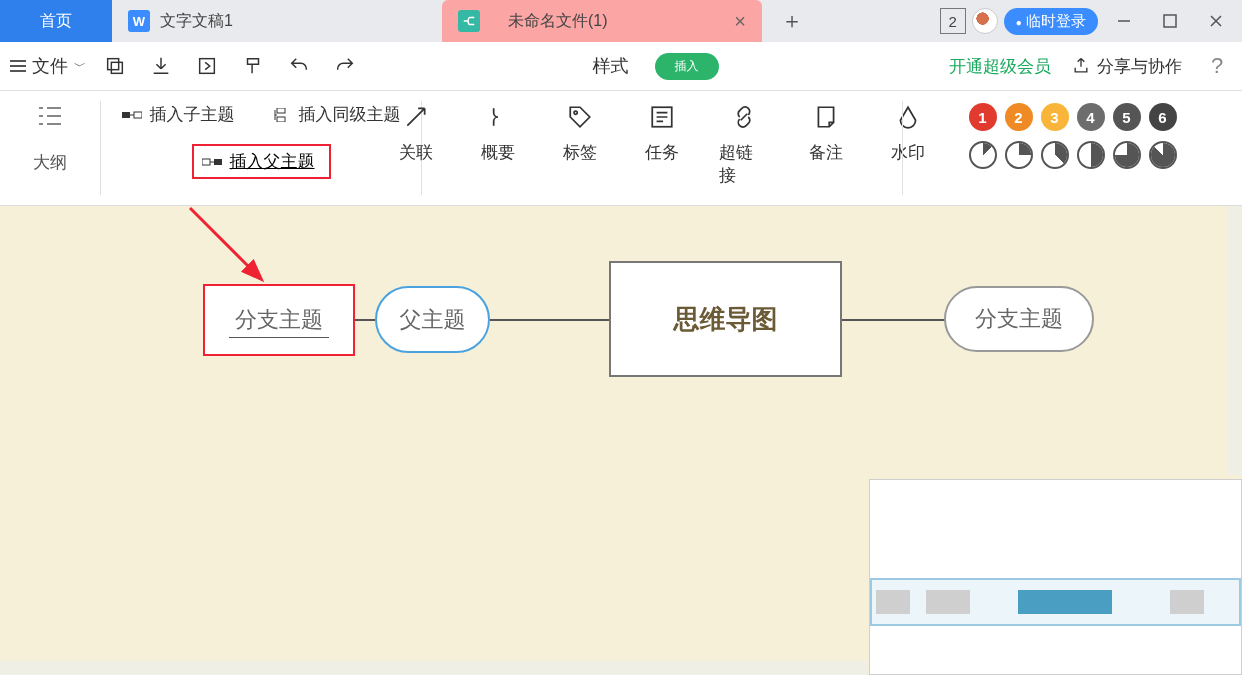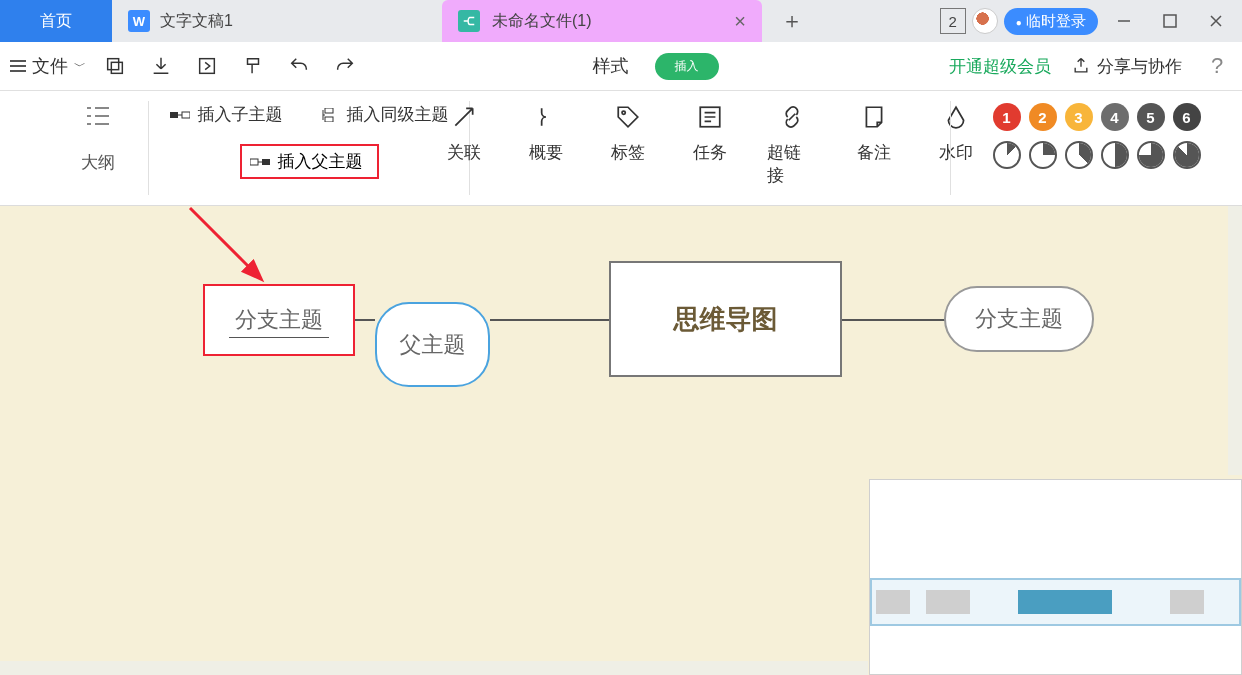--- a/index.html
+++ b/index.html
@@ -4,21 +4,21 @@
 <style>
   * { box-sizing: border-box; margin: 0; padding: 0; font-family: "Microsoft YaHei", sans-serif; }
   body { width: 1242px; height: 675px; background: #f6f0d8; overflow: hidden; position: relative; }
 
   
   .tabstrip { height: 42px; background: #e8eaed; display: flex; align-items: stretch; }
   .tab { display: flex; align-items: center; padding: 0 16px; font-size: 16px; color: #444; position: relative; }
   .tab-home { background: #2f80ed; color: #fff; width: 112px; justify-content: center; }
   .tab-doc  { width: 330px; gap: 10px; }
   .tab-doc .w-icon { width:22px; height:22px; background:#3b8cff; color:#fff; font-size:13px; font-weight:bold; display:flex; align-items:center; justify-content:center; border-radius:3px; }
-  .tab-file { background:#f0abfc; width:320px; gap:12px; border-top-left-radius:6px; border-top-right-radius:6px; }
+  .tab-file { background:#fca5a5; width:320px; gap:28px; border-top-left-radius:6px; border-top-right-radius:6px; }
   .tab-file .x-icon { width:22px; height:22px; background:#35b8a4; border-radius:3px; display:flex; align-items:center; justify-content:center; }
   .tab-file .x-icon svg { width:14px; height:14px; fill:#fff; }
   .tab-file .close { margin-left:auto; font-size:20px; color:#666; }
   .tab-plus { width:60px; display:flex; align-items:center; justify-content:center; font-size:22px; color:#555; }
   .tabstrip-right { margin-left:auto; display:flex; align-items:center; gap:6px; padding-right:6px; }
   .badge-2 { width:26px; height:26px; border:1.5px solid #777; display:flex; align-items:center; justify-content:center; font-size:15px; color:#444; }
   .avatar { width:26px; height:26px; border-radius:50%; background:radial-gradient(circle at 40% 40%, #d7714d 0 30%, #fff 31% 100%); border:1px solid #ccc;}
   .login-pill { background:#3b8cff; color:#fff; font-size:15px; padding:4px 12px; border-radius:14px; }
   .win-btn { width:40px; height:40px; display:flex; align-items:center; justify-content:center; color:#555; }
   .win-btn svg{width:16px;height:16px;stroke:#555;stroke-width:1.5;fill:none;}
@@ -38,30 +38,30 @@
   .menu-right { display:flex; align-items:center; gap:20px; }
   .vip { color:#19a95c; font-size:17px;}
   .share { display:flex; align-items:center; gap:6px; color:#333; font-size:17px;}
   .help { font-size:22px; color:#888; width:30px; text-align:center;}
 
   
   .ribbon { height:116px; background:#fff; display:flex; border-top:1px solid #e0e0e0; border-bottom:1px solid #dcdcdc; }
   .ribbon > .grp { display:flex; flex-direction:column; align-items:center; justify-content:flex-start; padding:12px 8px 0; }
   .sep { width:1px; background:#e0e0e0; margin:10px 0; }
 
-  .grp-outline { width:100px;margin-left:48px; }
+  .grp-outline { width:100px; }
   .grp-outline .ic { width:30px; height:26px; display:flex; align-items:center; justify-content:center;}
   .grp-outline .ic svg{width:26px;height:22px;stroke:#888;fill:none;stroke-width:2;}
   .grp-outline .lbl { font-size:17px; color:#555; margin-top:22px;}
 
   .grp-topics { width:320px; align-items:flex-start; padding-left:20px; padding-top:16px;}
   .topic-row { display:flex; gap:36px; }
   .topic-btn { display:flex; align-items:center; gap:8px; font-size:17px; color:#333; }
   .topic-btn svg{width:20px;height:14px;}
-  .parent-btn-box { margin-top:18px; border:2px solid #e23; padding:4px 14px 4px 8px; display:inline-flex; align-items:center; gap:8px; font-size:17px;}
+  .parent-btn-box { margin-top:18px; border:2px solid #e23; padding:4px 14px 4px 8px; display:inline-flex; align-items:center; gap:8px; font-size:17px;text-decoration:underline;}
   .parent-btn-box svg{width:20px;height:14px;}
 
   .grp-tools { width:480px; padding-top:18px; }
   .tools-row { display:flex; gap:32px; }
   .tool { display:flex; flex-direction:column; align-items:center; gap:10px; font-size:17px; color:#333; width:50px;}
   .tool .ic{height:28px;display:flex;align-items:center;justify-content:center;}
   .tool svg{width:28px;height:26px;stroke:#333;fill:none;stroke-width:1.6;}
 
   .grp-marks { flex:1; padding-top:16px; align-items:flex-start; padding-left:6px;}
   .marks-row { display:flex; gap:8px; }
@@ -75,21 +75,21 @@
   .p37::after{background:conic-gradient(#555 0 135deg, transparent 0);} 
   .p50::after{background:conic-gradient(#555 0 180deg, transparent 0);} 
   .p75::after{background:conic-gradient(#555 0 270deg, transparent 0);} 
   .p87::after{background:conic-gradient(#555 0 315deg, transparent 0);} 
 
   
   .canvas { position:absolute; left:0; right:0; top:206px; bottom:0; }
   .node { position:absolute; background:#fff; display:flex; align-items:center; justify-content:center; }
   .node-branch { left:203px; top:78px; width:152px; height:72px; border:2px solid #e23; }
   .node-branch .inner{border-bottom:1.5px solid #555; padding:2px 6px; font-size:22px; color:#666;}
-  .node-parent { left:375px; top:96px; width:115px; height:85px; border:2px solid #4aa3df; border-radius:34px;}
+  .node-parent { left:375px; top:80px; width:115px; height:67px; border:2px solid #4aa3df; border-radius:34px;}
   .node-parent .txt{font-size:22px;color:#666;}
   .node-center { left:609px; top:55px; width:233px; height:116px; border:2px solid #777;}
   .node-center .txt{font-size:26px;color:#6b5a36;font-weight:600;}
   .node-branch2{ left:944px; top:80px; width:150px; height:66px; border:2px solid #999; border-radius:34px;}
   .node-branch2 .txt{font-size:22px;color:#666;}
   .edge{position:absolute;height:2px;background:#555;}
   .e1{left:355px;top:113px;width:20px;}
   .e2{left:490px;top:113px;width:120px;}
   .e3{left:842px;top:113px;width:103px;}
 

